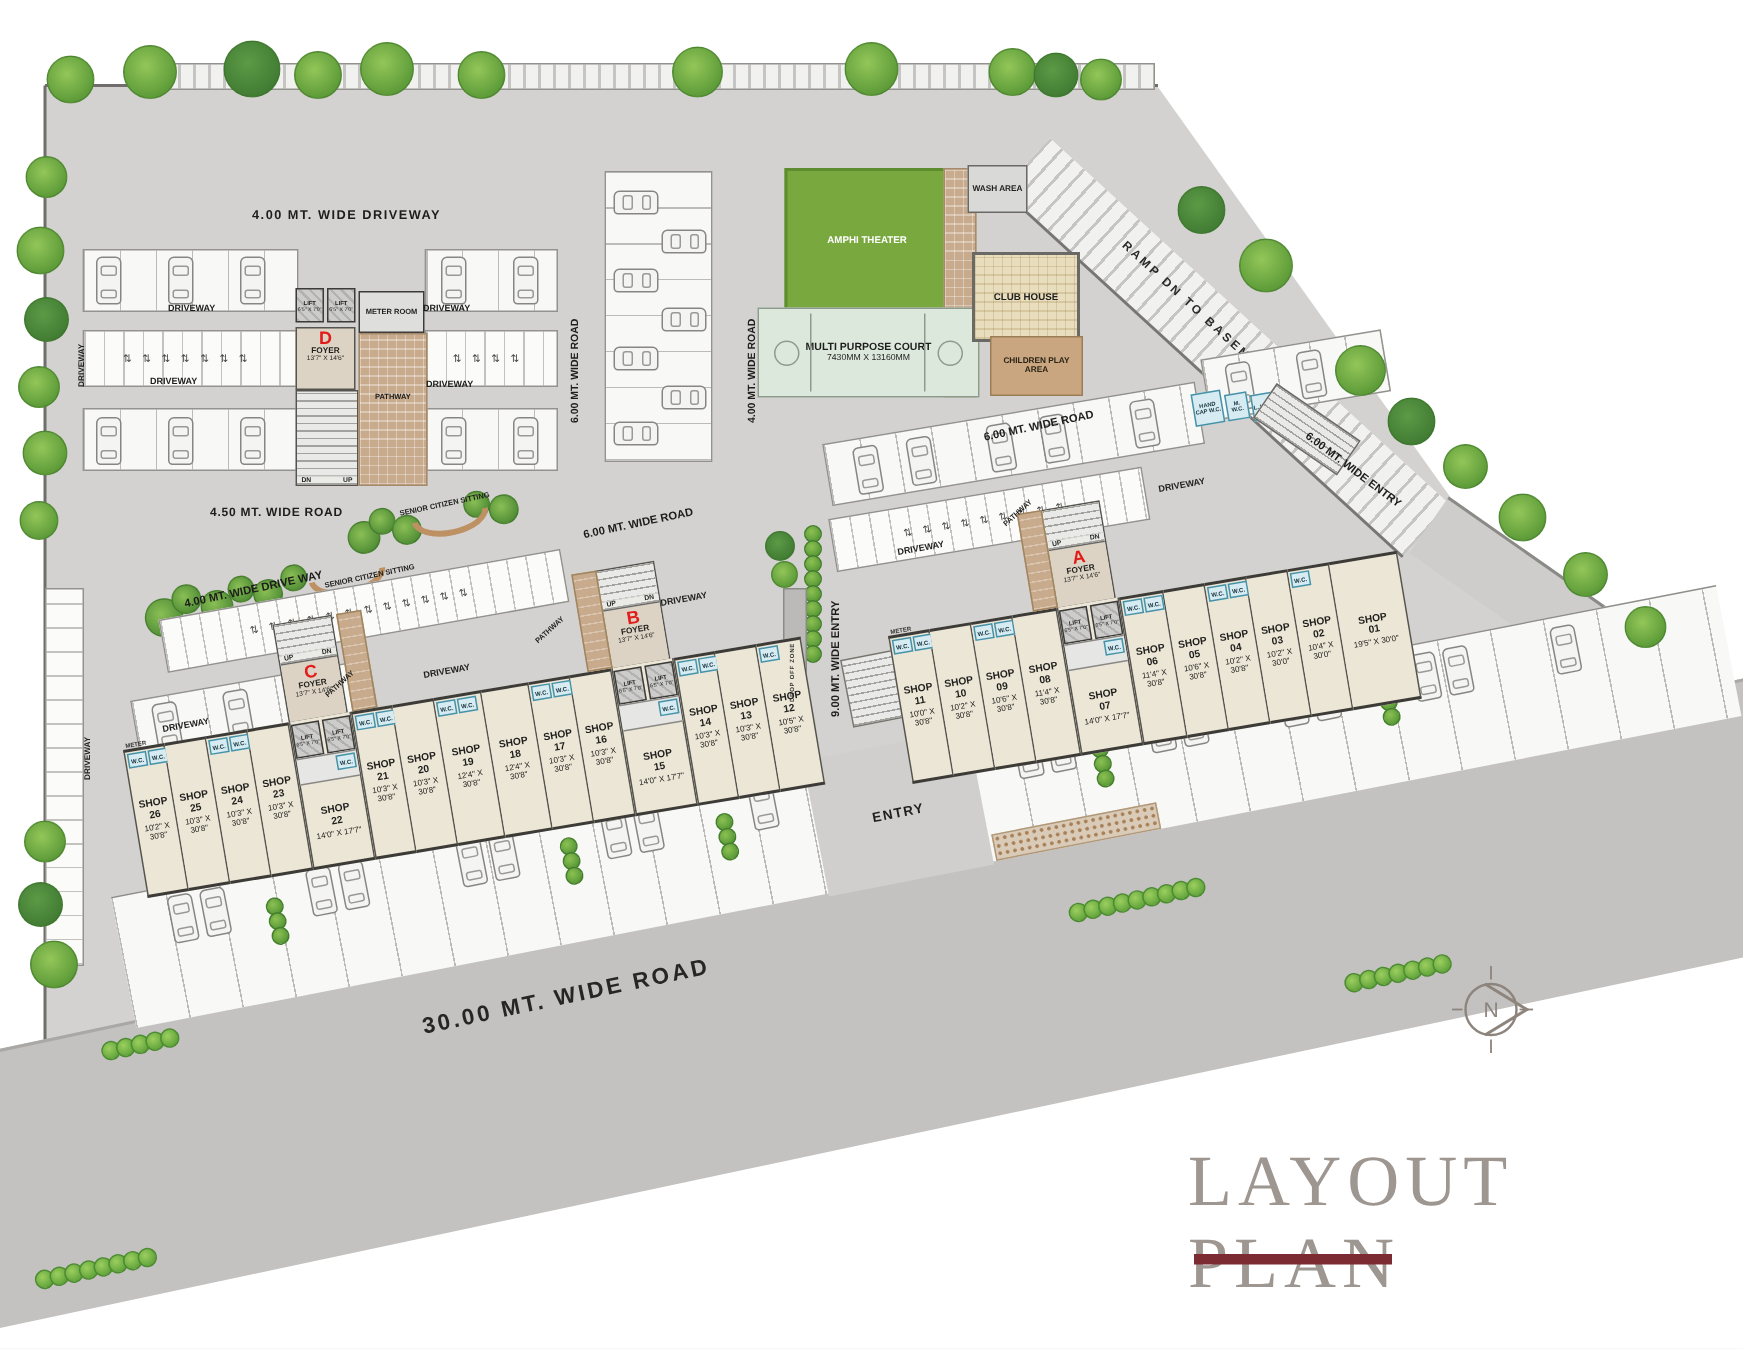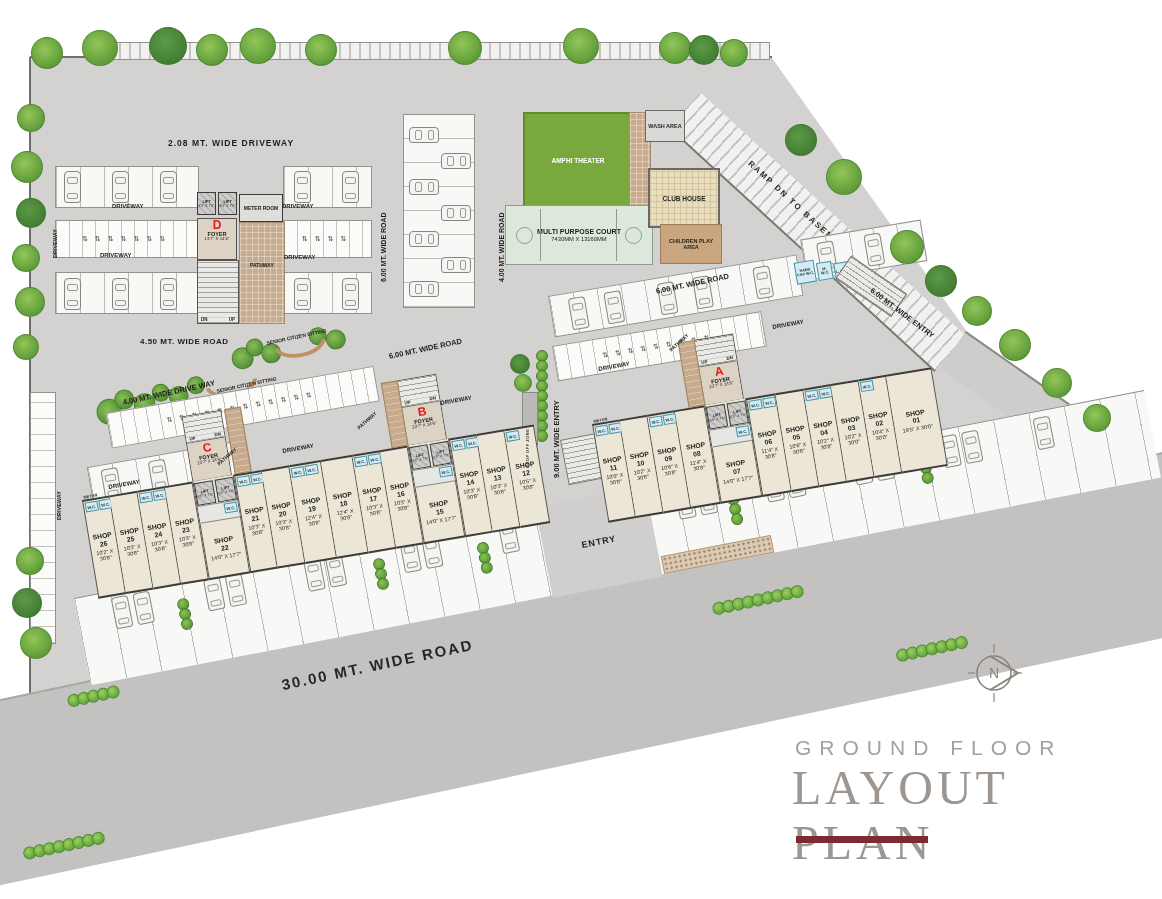--- a/index.html
+++ b/index.html
@@ -693,21 +693,21 @@
   <i class="tree dk" style="left:16px;top:198px;width:28px;height:28px;"></i>
   <i class="tree" style="left:12px;top:244px;width:26px;height:26px;"></i>
   <i class="tree" style="left:15px;top:287px;width:28px;height:28px;"></i>
   <i class="tree" style="left:13px;top:334px;width:24px;height:24px;"></i>
   <i class="tree" style="left:16px;top:547px;width:26px;height:26px;"></i>
   <i class="tree dk" style="left:12px;top:588px;width:28px;height:28px;"></i>
   <i class="tree" style="left:20px;top:627px;width:30px;height:30px;"></i>
   <i class="tree dk" style="left:510px;top:354px;width:18px;height:18px;"></i>
   <i class="tree" style="left:514px;top:374px;width:16px;height:16px;"></i>
 
-  <div class="lbl" style="left:168px;top:138px;font-size:8.5px;letter-spacing:1px;">2.08 MT. WIDE DRIVEWAY</div>
+  <div class="lbl" style="left:168px;top:138px;font-size:8.5px;letter-spacing:1px;">4.00 MT. WIDE DRIVEWAY</div>
   <div class="lbl" style="left:112px;top:203px;font-size:6px;">DRIVEWAY</div>
   <div class="lbl" style="left:282px;top:203px;font-size:6px;">DRIVEWAY</div>
   <div class="lbl" style="left:100px;top:252px;font-size:6px;">DRIVEWAY</div>
   <div class="lbl" style="left:284px;top:254px;font-size:6px;">DRIVEWAY</div>
   <div class="lbl vl" style="left:52px;top:258px;font-size:5.5px;">DRIVEWAY</div>
   <div class="lbl vl" style="left:56px;top:520px;font-size:5.5px;">DRIVEWAY</div>
   <div class="lbl" style="left:250px;top:262px;font-size:5px;">PATHWAY</div>
   <div class="lbl vl" style="left:380px;top:282px;font-size:7px;">6.00 MT. WIDE ROAD</div>
   <div class="lbl vl" style="left:498px;top:282px;font-size:7px;">4.00 MT. WIDE ROAD</div>
   <div class="lbl" style="left:140px;top:337px;font-size:8px;letter-spacing:.5px;">4.50 MT. WIDE ROAD</div>
@@ -733,17 +733,16 @@
       <circle cx="32" cy="35" r="17" fill="none" stroke="#8d847c" stroke-width="1.6"></circle>
       <line x1="32" y1="6" x2="32" y2="15" stroke="#8d847c" stroke-width="1.2"></line>
       <line x1="32" y1="55" x2="32" y2="64" stroke="#8d847c" stroke-width="1.2"></line>
       <line x1="6" y1="35" x2="13" y2="35" stroke="#8d847c" stroke-width="1.2"></line>
       <line x1="51" y1="35" x2="60" y2="35" stroke="#8d847c" stroke-width="1.2"></line>
       <polyline points="28,18 56,35 28,52" fill="none" stroke="#8d847c" stroke-width="2"></polyline>
       <text x="32" y="40" text-anchor="middle" font-size="14" font-family="Liberation Sans, sans-serif" fill="#8d847c">N</text>
     </svg>
   </div>
 
-  <div class="titlepre">GROUND FLOOR</div>
   <div class="titlemain">LAYOUT PLAN</div>
   <div class="titlebar"></div>
 
 </div>
 
 </body></html>

